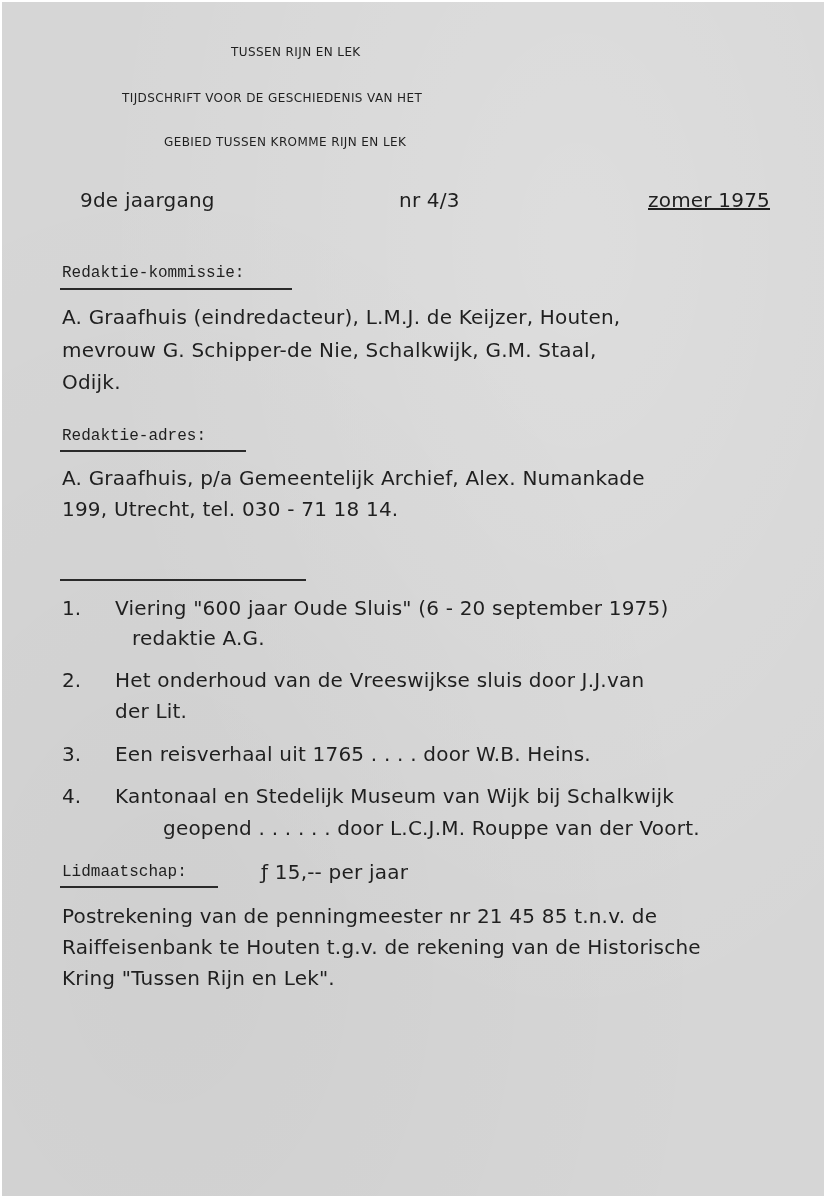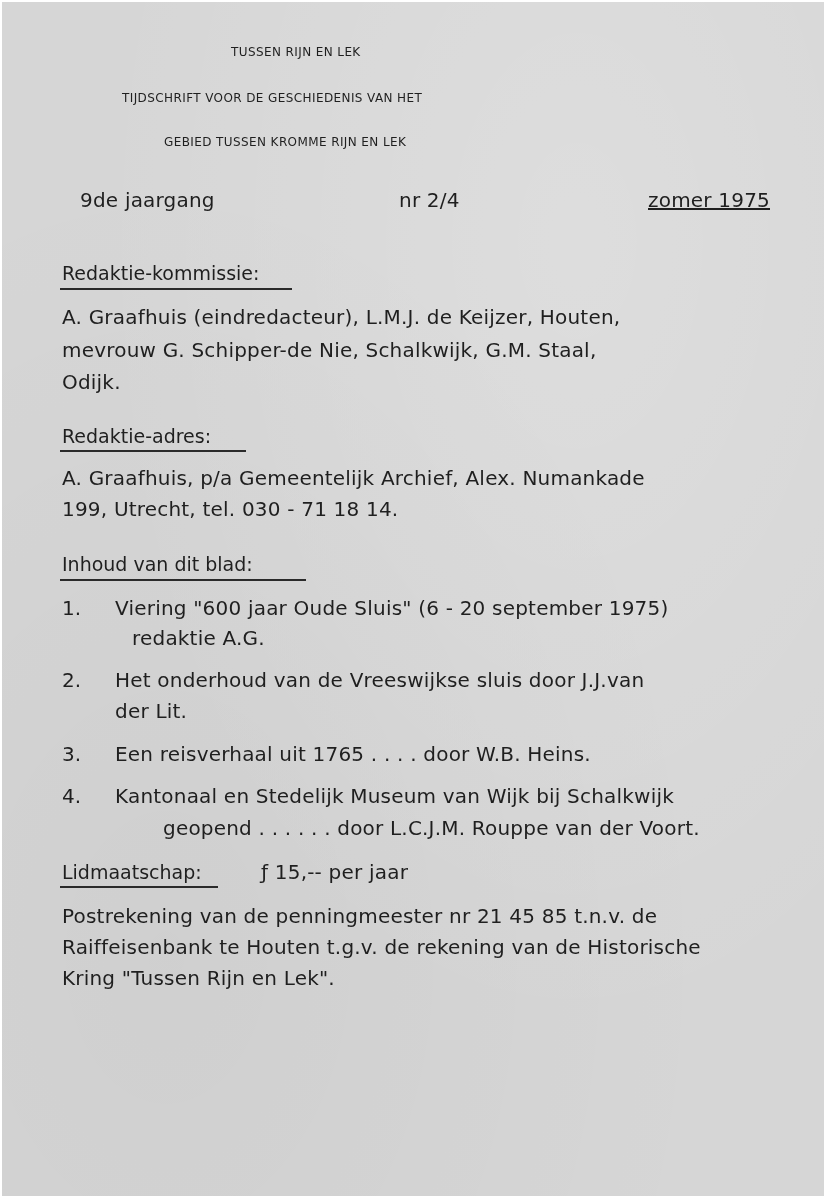--- a/index.html
+++ b/index.html
@@ -33,22 +33,23 @@
       line-height: 24px;
       letter-spacing: 0.2px;
     }
     .hdr {
       font-size: 12px;
       letter-spacing: 0.4px;
     }
     .heading {
       position: absolute;
       white-space: nowrap;
-      font-size: 19px;
+      font-size: 16px;
       line-height: 24px;
+      font-family: Liberation Mono, monospace;
     }
     .rule {
       position: absolute;
       height: 2px;
       background: #2a2a2a;
     }
     .num {
       position: absolute;
       font-size: 20px;
       line-height: 24px;
@@ -57,35 +58,34 @@
 </head>
 <body>
 
 <div class="page">
 
   <div class="line hdr" style="left:229px; top:38px;">TUSSEN RIJN EN LEK</div>
   <div class="line hdr" style="left:120px; top:84px;">TIJDSCHRIFT VOOR DE GESCHIEDENIS VAN HET</div>
   <div class="line hdr" style="left:162px; top:128px;">GEBIED TUSSEN KROMME RIJN EN LEK</div>
 
   <div class="line" style="left:60px; top:186px;margin-left:18px;">9de jaargang</div>
-  <div class="line" style="left:397px; top:186px;">nr 2/4</div>
+  <div class="line" style="left:397px; top:186px;">nr 4/3</div>
   <div class="line" style="left:646px; top:186px;text-decoration:underline;">zomer 1975</div>
 
   <div class="heading" style="left:60px; top:259px;">Redaktie-kommissie:</div>
   <div class="rule" style="left:58px; top:286px; width:232px;"></div>
   <div class="line" style="left:60px; top:303px;">A. Graafhuis (eindredacteur), L.M.J. de Keijzer, Houten,</div>
   <div class="line" style="left:60px; top:336px;">mevrouw G. Schipper-de Nie, Schalkwijk, G.M. Staal,</div>
   <div class="line" style="left:60px; top:368px;">Odijk.</div>
 
   <div class="heading" style="left:60px; top:422px;">Redaktie-adres:</div>
   <div class="rule" style="left:58px; top:448px; width:186px;"></div>
   <div class="line" style="left:60px; top:464px;">A. Graafhuis, p/a Gemeentelijk Archief, Alex. Numankade</div>
   <div class="line" style="left:60px; top:495px;">199, Utrecht, tel. 030 - 71 18 14.</div>
 
-  <div class="heading" style="left:60px; top:550px;">Inhoud van dit blad:</div>
   <div class="rule" style="left:58px; top:577px; width:246px;"></div>
 
   <div class="num" style="left:60px; top:594px;">1.</div>
   <div class="line" style="left:113px; top:594px;">Viering "600 jaar Oude Sluis" (6 - 20 september 1975)</div>
   <div class="line" style="left:130px; top:624px;">redaktie A.G.</div>
 
   <div class="num" style="left:60px; top:666px;">2.</div>
   <div class="line" style="left:113px; top:666px;">Het onderhoud van de Vreeswijkse sluis door J.J.van</div>
   <div class="line" style="left:113px; top:697px;">der Lit.</div>
 

